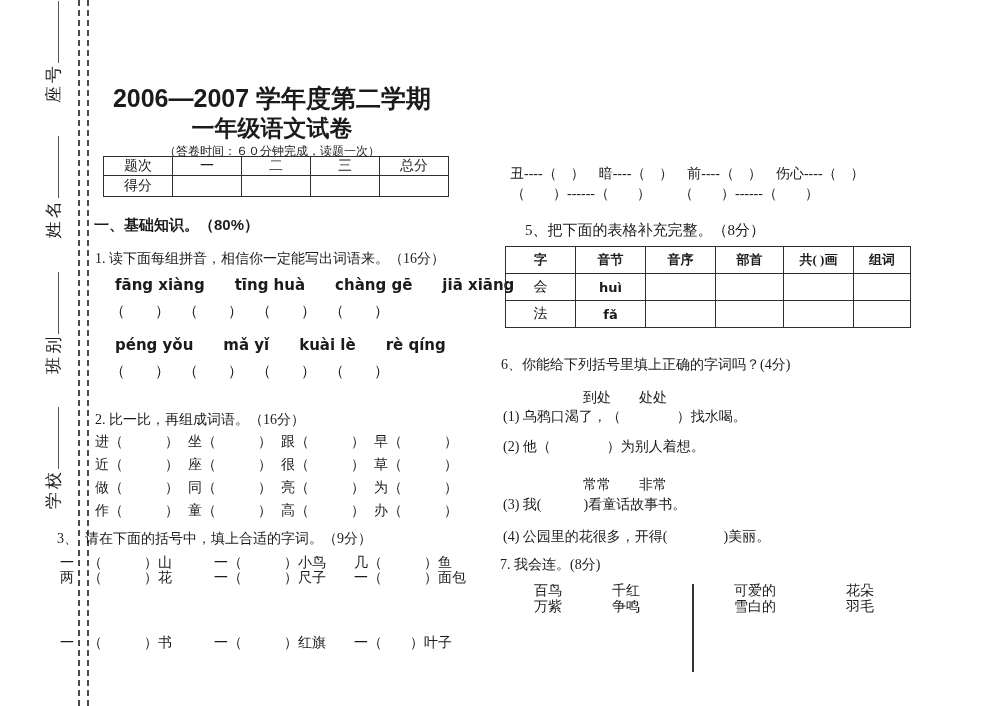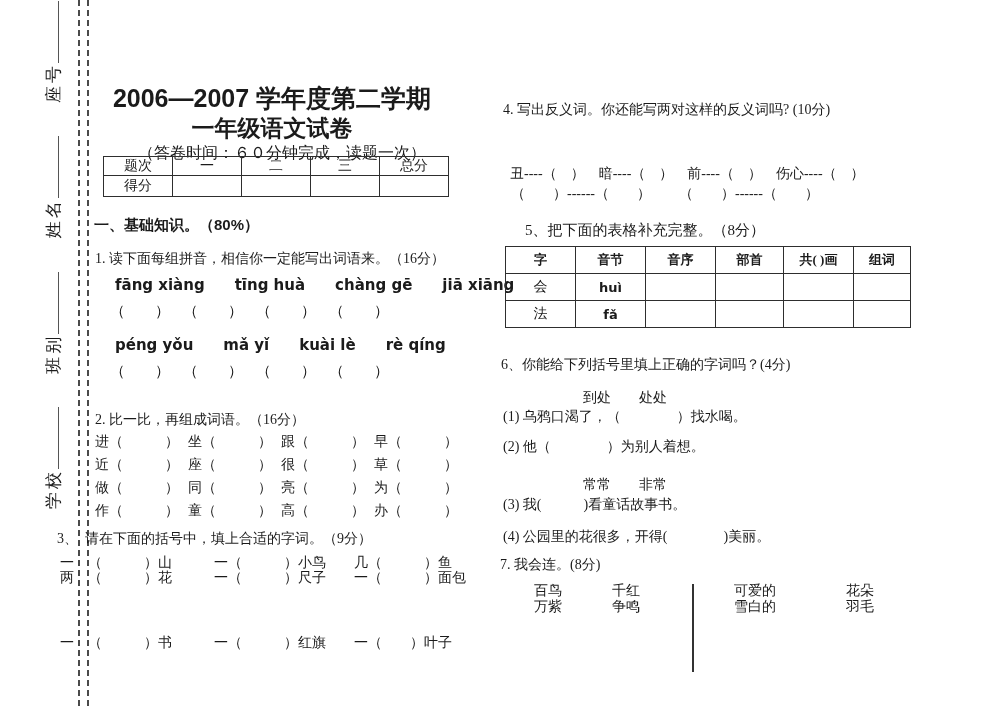--- a/index.html
+++ b/index.html
@@ -21,21 +21,21 @@
     font-size:17px;white-space:nowrap;
   }
   .mgroup{display:inline-flex;align-items:baseline;}
   .mlabel{letter-spacing:3px;}
   .mline{display:inline-block;width:62px;height:0;border-bottom:1.5px solid #555;}
   
   .title1{left:98px;top:82px;width:348px;text-align:center;
     font-family:"Liberation Sans","DejaVu Sans",sans-serif;font-weight:bold;font-size:25px;}
   .title2{left:98px;top:113px;width:348px;text-align:center;
     font-family:"Liberation Sans","DejaVu Sans",sans-serif;font-weight:bold;font-size:23px;}
-  .subtitle{left:108px;top:143px;width:348px;text-align:center;font-size:16px;}
+  .subtitle{left:98px;top:143px;width:348px;text-align:center;font-size:12px;}
   
   .score-table{position:absolute;left:103px;top:156px;border-collapse:collapse;
     font-size:14px;text-align:center;}
   .score-table td{border:1px solid #2e2e2e;width:68px;height:17px;padding:0;}
   .score-table tr.r2 td{height:20px;margin-top:7px;}
   
   .t14{font-size:14px;white-space:nowrap;}
   .t15{font-size:15px;white-space:nowrap;margin-left:24px;}
   .sec{font-family:"Liberation Sans","DejaVu Sans",sans-serif;font-weight:bold;font-size:15px;white-space:nowrap;}
   .py{font-family:"DejaVu Sans","Liberation Sans",sans-serif;font-size:15px;font-weight:600;}
@@ -161,21 +161,20 @@
   <div class="abs q3row" style="left:60px;top:556px;">
     <span class="q3head">一</span><span>（　　　）山　　　一（　　　）小鸟　　几（　　　）鱼</span>
   </div>
   <div class="abs q3row" style="left:60px;top:571px;">
     <span class="q3head">两</span><span>（　　　）花　　　一（　　　）尺子　　一（　　　）面包</span>
   </div>
   <div class="abs q3row" style="left:60px;top:593px;margin-top:43px;">
     <span class="q3head">一</span><span>（　　　）书　　　一（　　　）红旗　　一（　　）叶子</span>
   </div>
 
-  <div class="abs t14" style="left:503px;top:101px;">4. 写出反义词。你还能写两对这样的反义词吗? (10分)</div>
   <div class="abs t14" style="left:510px;top:165px;">丑----（　）　暗----（　）　前----（　）　伤心----（　）</div>
   <div class="abs t14" style="left:511px;top:185px;">（　　）------（　　）　　（　　）------（　　）</div>
 
   <div class="abs t15" style="left:501px;top:221px;">5、把下面的表格补充完整。（8分）</div>
   <table class="q5-table">
     <colgroup>
       <col style="width:70px">
         <col style="width:70px">
         <col style="width:70px">
       <col style="width:68px">

